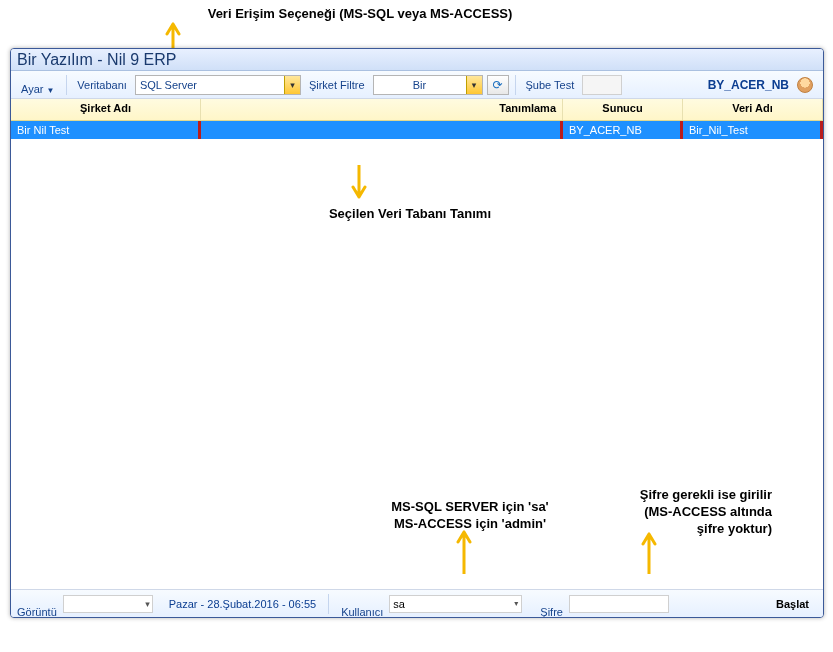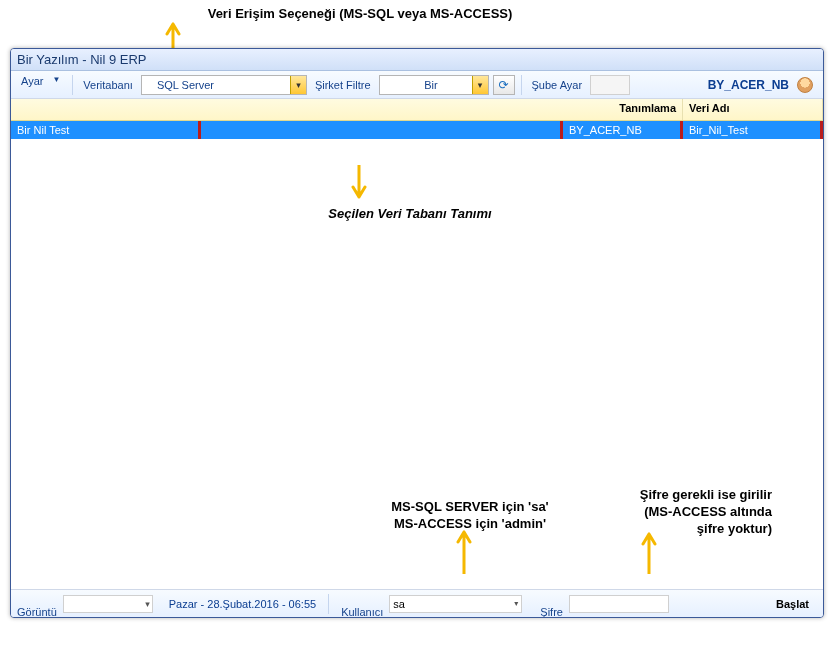--- a/index.html
+++ b/index.html
@@ -32,21 +32,21 @@
     box-shadow: 0 0 4px rgba(0,0,0,0.3);
     display: flex;
     flex-direction: column;
     overflow: hidden;
   }
   .titlebar {
     background: linear-gradient(to bottom, #e8f0ff 0%, #d0e0f8 100%);
     height: 22px;
     line-height: 22px;
     padding-left: 6px;
-    font-size: 13px;
+    font-size: 16px;
     color: #1a3a6e;
     border-bottom: 1px solid #aac0e0;
   }
   .toolbar {
     background: linear-gradient(to bottom, #f7fbff 0%, #e6f0ff 100%);
     height: 28px;
     display: flex;
     align-items: center;
     padding: 0 4px;
     gap: 4px;
@@ -58,44 +58,43 @@
     padding: 0 4px;
     color: #15428b;
   }
   .tb-dropdown {
     display: inline-flex;
     align-items: center;
     height: 20px;
     border: 1px solid #b5b5b5;
     background: #fff;
     font-size: 11px;
-    padding-left: 11px;
   }
   .tb-dropdown .dd-text {
     padding: 0 4px;
     min-width: 20px;
   }
   .tb-dropdown .dd-btn {
     width: 16px;
     height: 18px;
     background: linear-gradient(to bottom, #ffe79c, #ffc733);
     border-left: 1px solid #c0a000;
     display: flex;
     align-items: center;
     justify-content: center;
     font-size: 9px;
     color: #333;
   }
   .tb-ayar {
     display: inline-flex;
-    align-items: flex-start;
+    align-items: flex-end;
     height: 20px;
     padding: 0 6px;
     color: #15428b;
-    gap: 9px;
+    gap: 3px;
   }
   .tb-ayar .caret {
     font-size: 8px;
     color: #15428b;
   }
   .tb-sep {
     width: 1px;
     height: 20px;
     background: #c5d5ee;
     margin: 0 2px;
@@ -155,21 +154,21 @@
   }
   .th, .td {
     padding: 3px 6px;
     border-right: 1px solid #e8e0b0;
     overflow: hidden;
     white-space: nowrap;
   }
   .col0 { width: 190px; text-align: center; }
   .col1 { flex: 1; text-align: right; }
   .col2 { width: 120px; text-align: center; }
-  .col3 { width: 140px; }
+  .col3 { width: 140px; text-align: center; }
   .trow {
     display: flex;
     height: 18px;
     font-size: 11px;
     color: #fff;
     background: #1e90ff;
   }
   .trow .td {
     border-right: 3px solid #b91c1c;
     text-align: left;
@@ -276,31 +275,33 @@
     </span>
     <span class="tb-label">Şirket Filtre</span>
     <span class="tb-dropdown" style="width:110px;text-align:center;">
       <span class="dd-text" style="flex:1">Bir</span>
       <span class="dd-btn">▾</span>
     </span>
     <span class="refresh-btn">
       <span>⟳</span>
     </span>
     <span class="tb-sep"></span>
-    <span class="tb-label">Şube Ayar</span>
+    <span class="tb-label">Şube Test</span>
     <input class="sube-input" value="" style="">
     <div class="right-info">
       <span class="machine-name">BY_ACER_NB</span>
       <span class="user-icon"></span>
     </div>
   </div>
 
   <div class="table-area">
     <div class="thead">
+      <div class="th col0">Şirket Adı</div>
       <div class="th col1">Tanımlama</div>
+      <div class="th col2">Sunucu</div>
       <div class="th col3">Veri Adı</div>
     </div>
     <div class="trow">
       <div class="td col0">Bir Nil Test</div>
       <div class="td col1"></div>
       <div class="td col2">BY_ACER_NB</div>
       <div class="td col3">Bir_Nil_Test</div>
     </div>
     <div class="tbody-rest"></div>
   </div>
@@ -319,21 +320,21 @@
     <input type="password" class="bb-pass" style="">
     <span class="bb-start">Başlat</span>
   </div>
 </div>
 
 <div style="position:absolute; left:350px; top:165px;">
   <svg width="18" height="42" viewBox="0 0 18 42">
     <path d="M9 0 L9 32 M9 32 L3 22 M9 32 L15 22" stroke="#f5b800" stroke-width="3" fill="none" stroke-linecap="round"></path>
   </svg>
 </div>
-<div class="annotation" style="left:300px; top:206px; width:220px;font-style:italic;">
+<div class="annotation" style="left:300px; top:206px; width:220px;">
   <span>Seçilen Veri Tabanı Tanımı</span>
 </div>
 
 <div class="annotation" style="left:370px; top:482px; width:200px; white-space:pre-line;text-align:center;">
   <span>MS-SQL SERVER için 'sa'
 MS-ACCESS için 'admin'</span>
 </div>
 <div style="position:absolute; left:455px; top:520px;">
   <svg width="18" height="54" viewBox="0 0 18 54">
     <path d="M9 54 L9 12 M9 12 L3 22 M9 12 L15 22" stroke="#f5b800" stroke-width="3" fill="none" stroke-linecap="round"></path>

